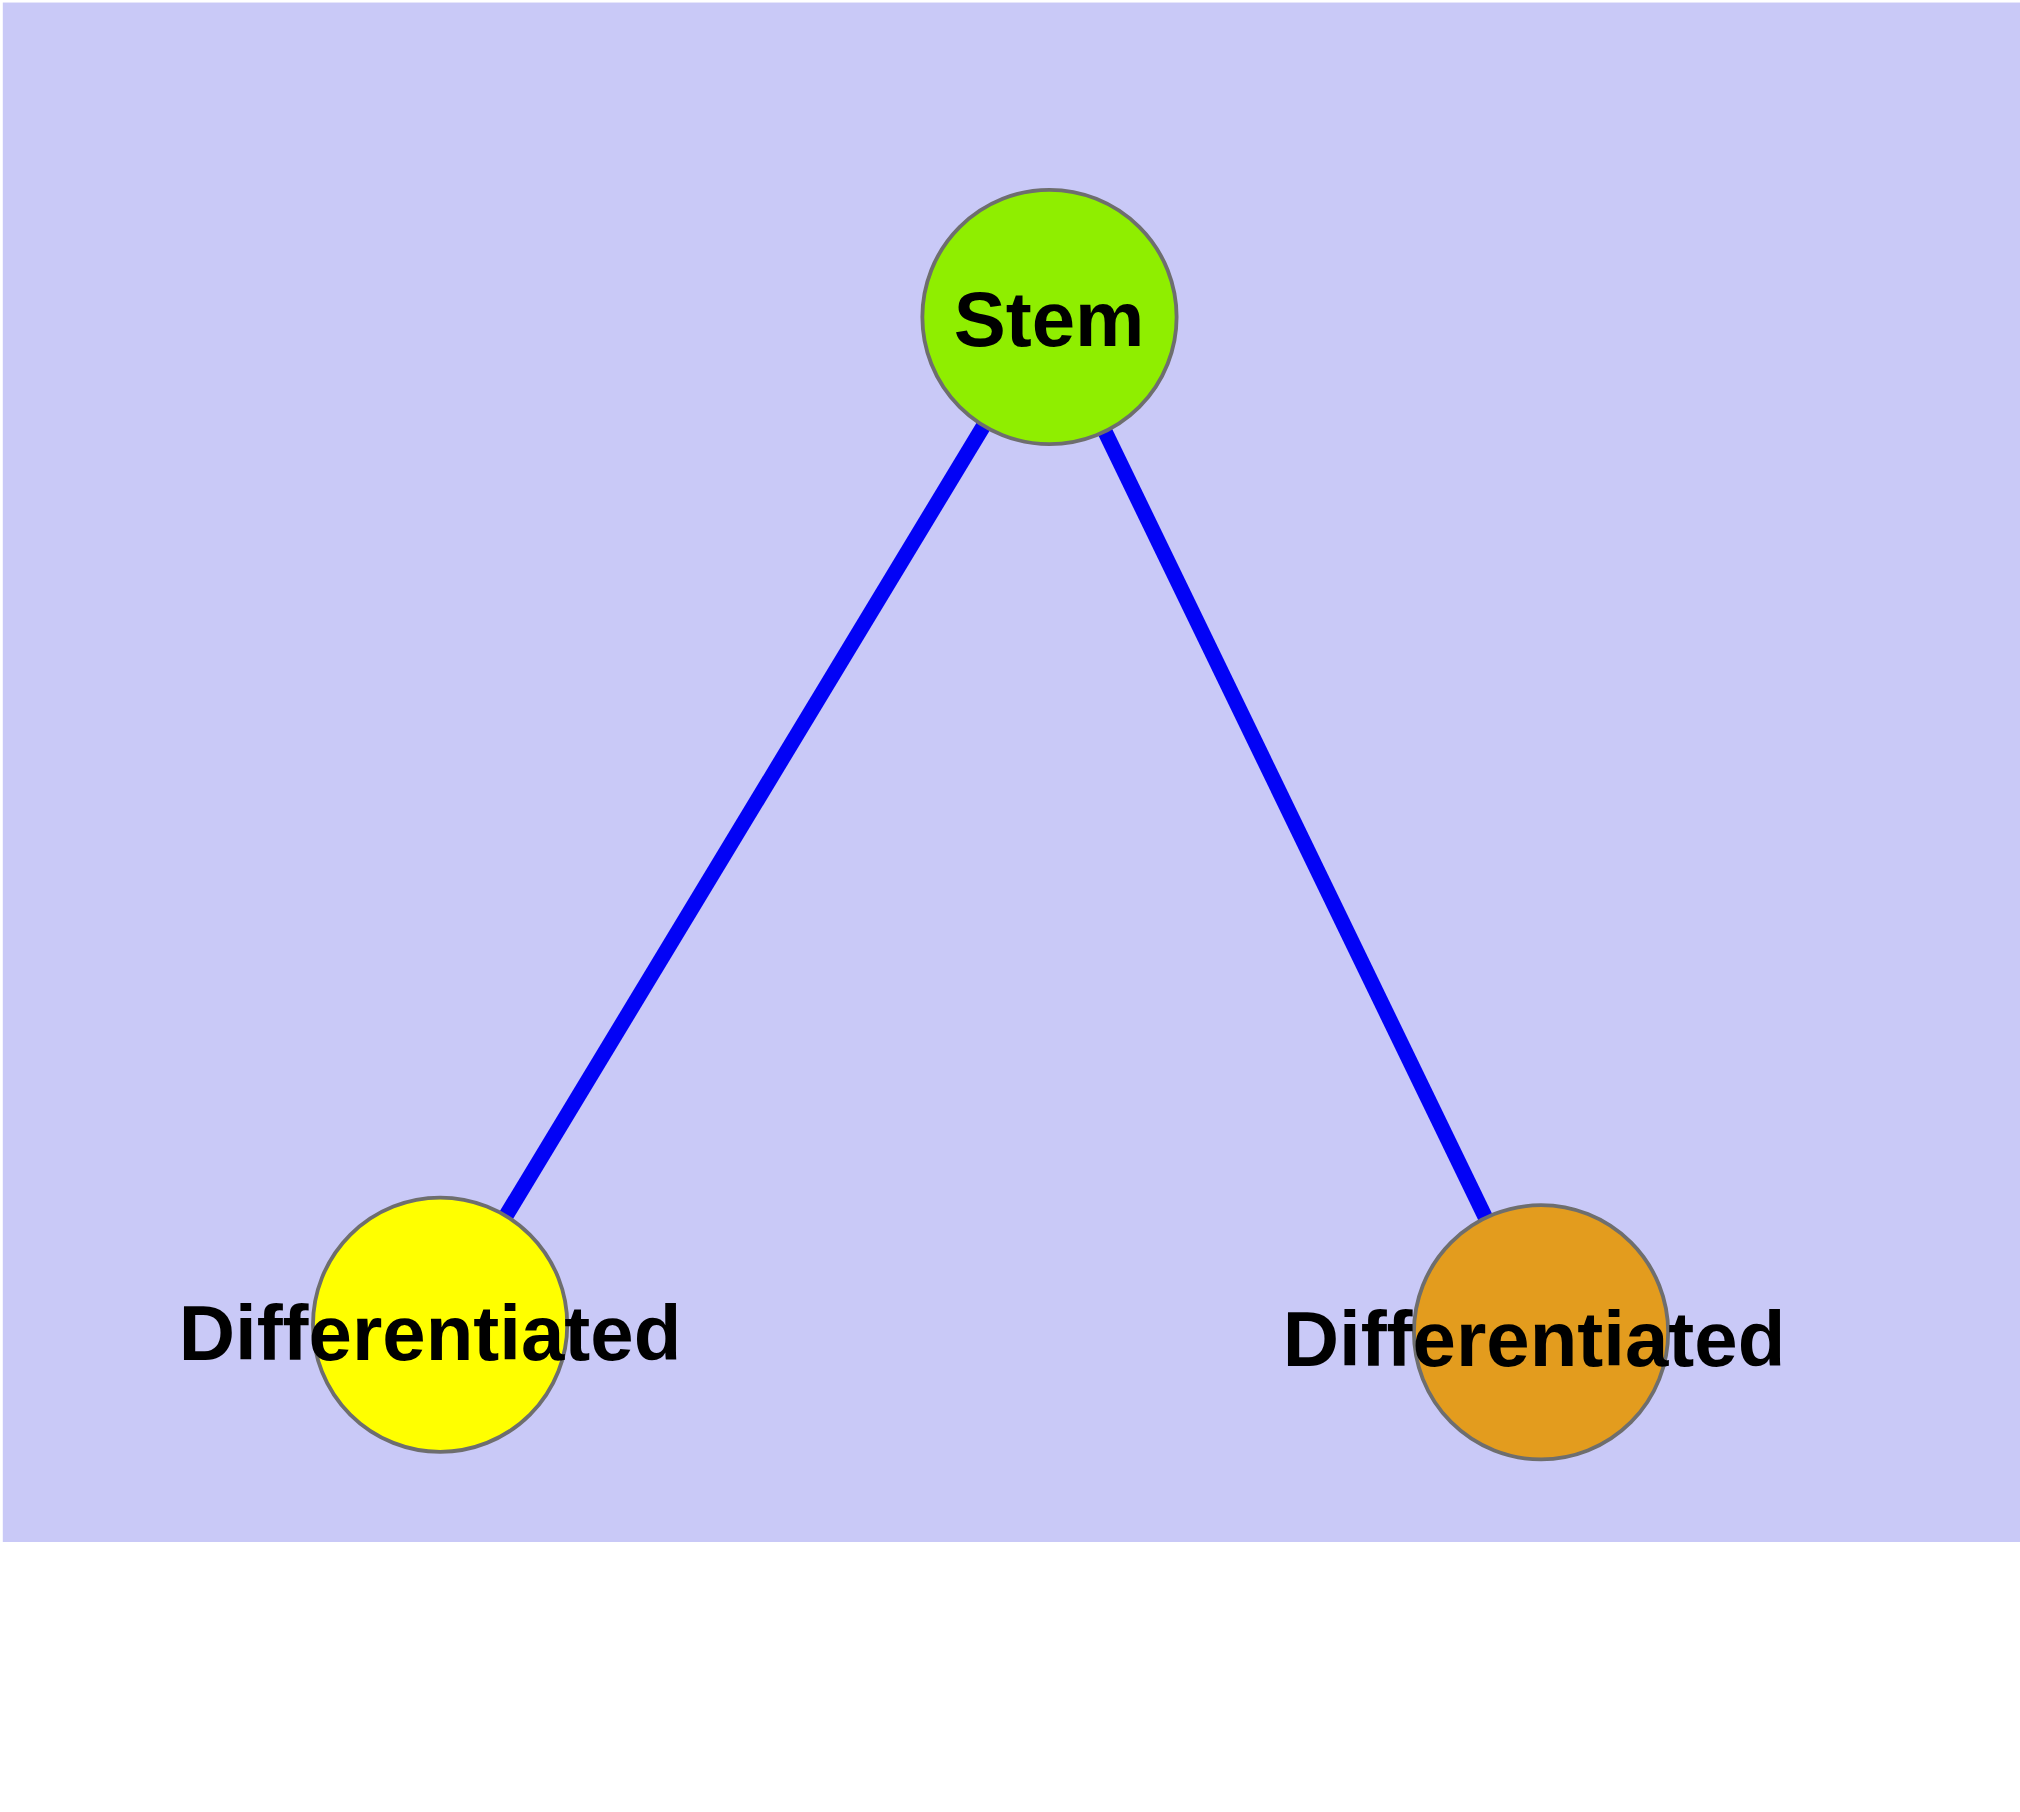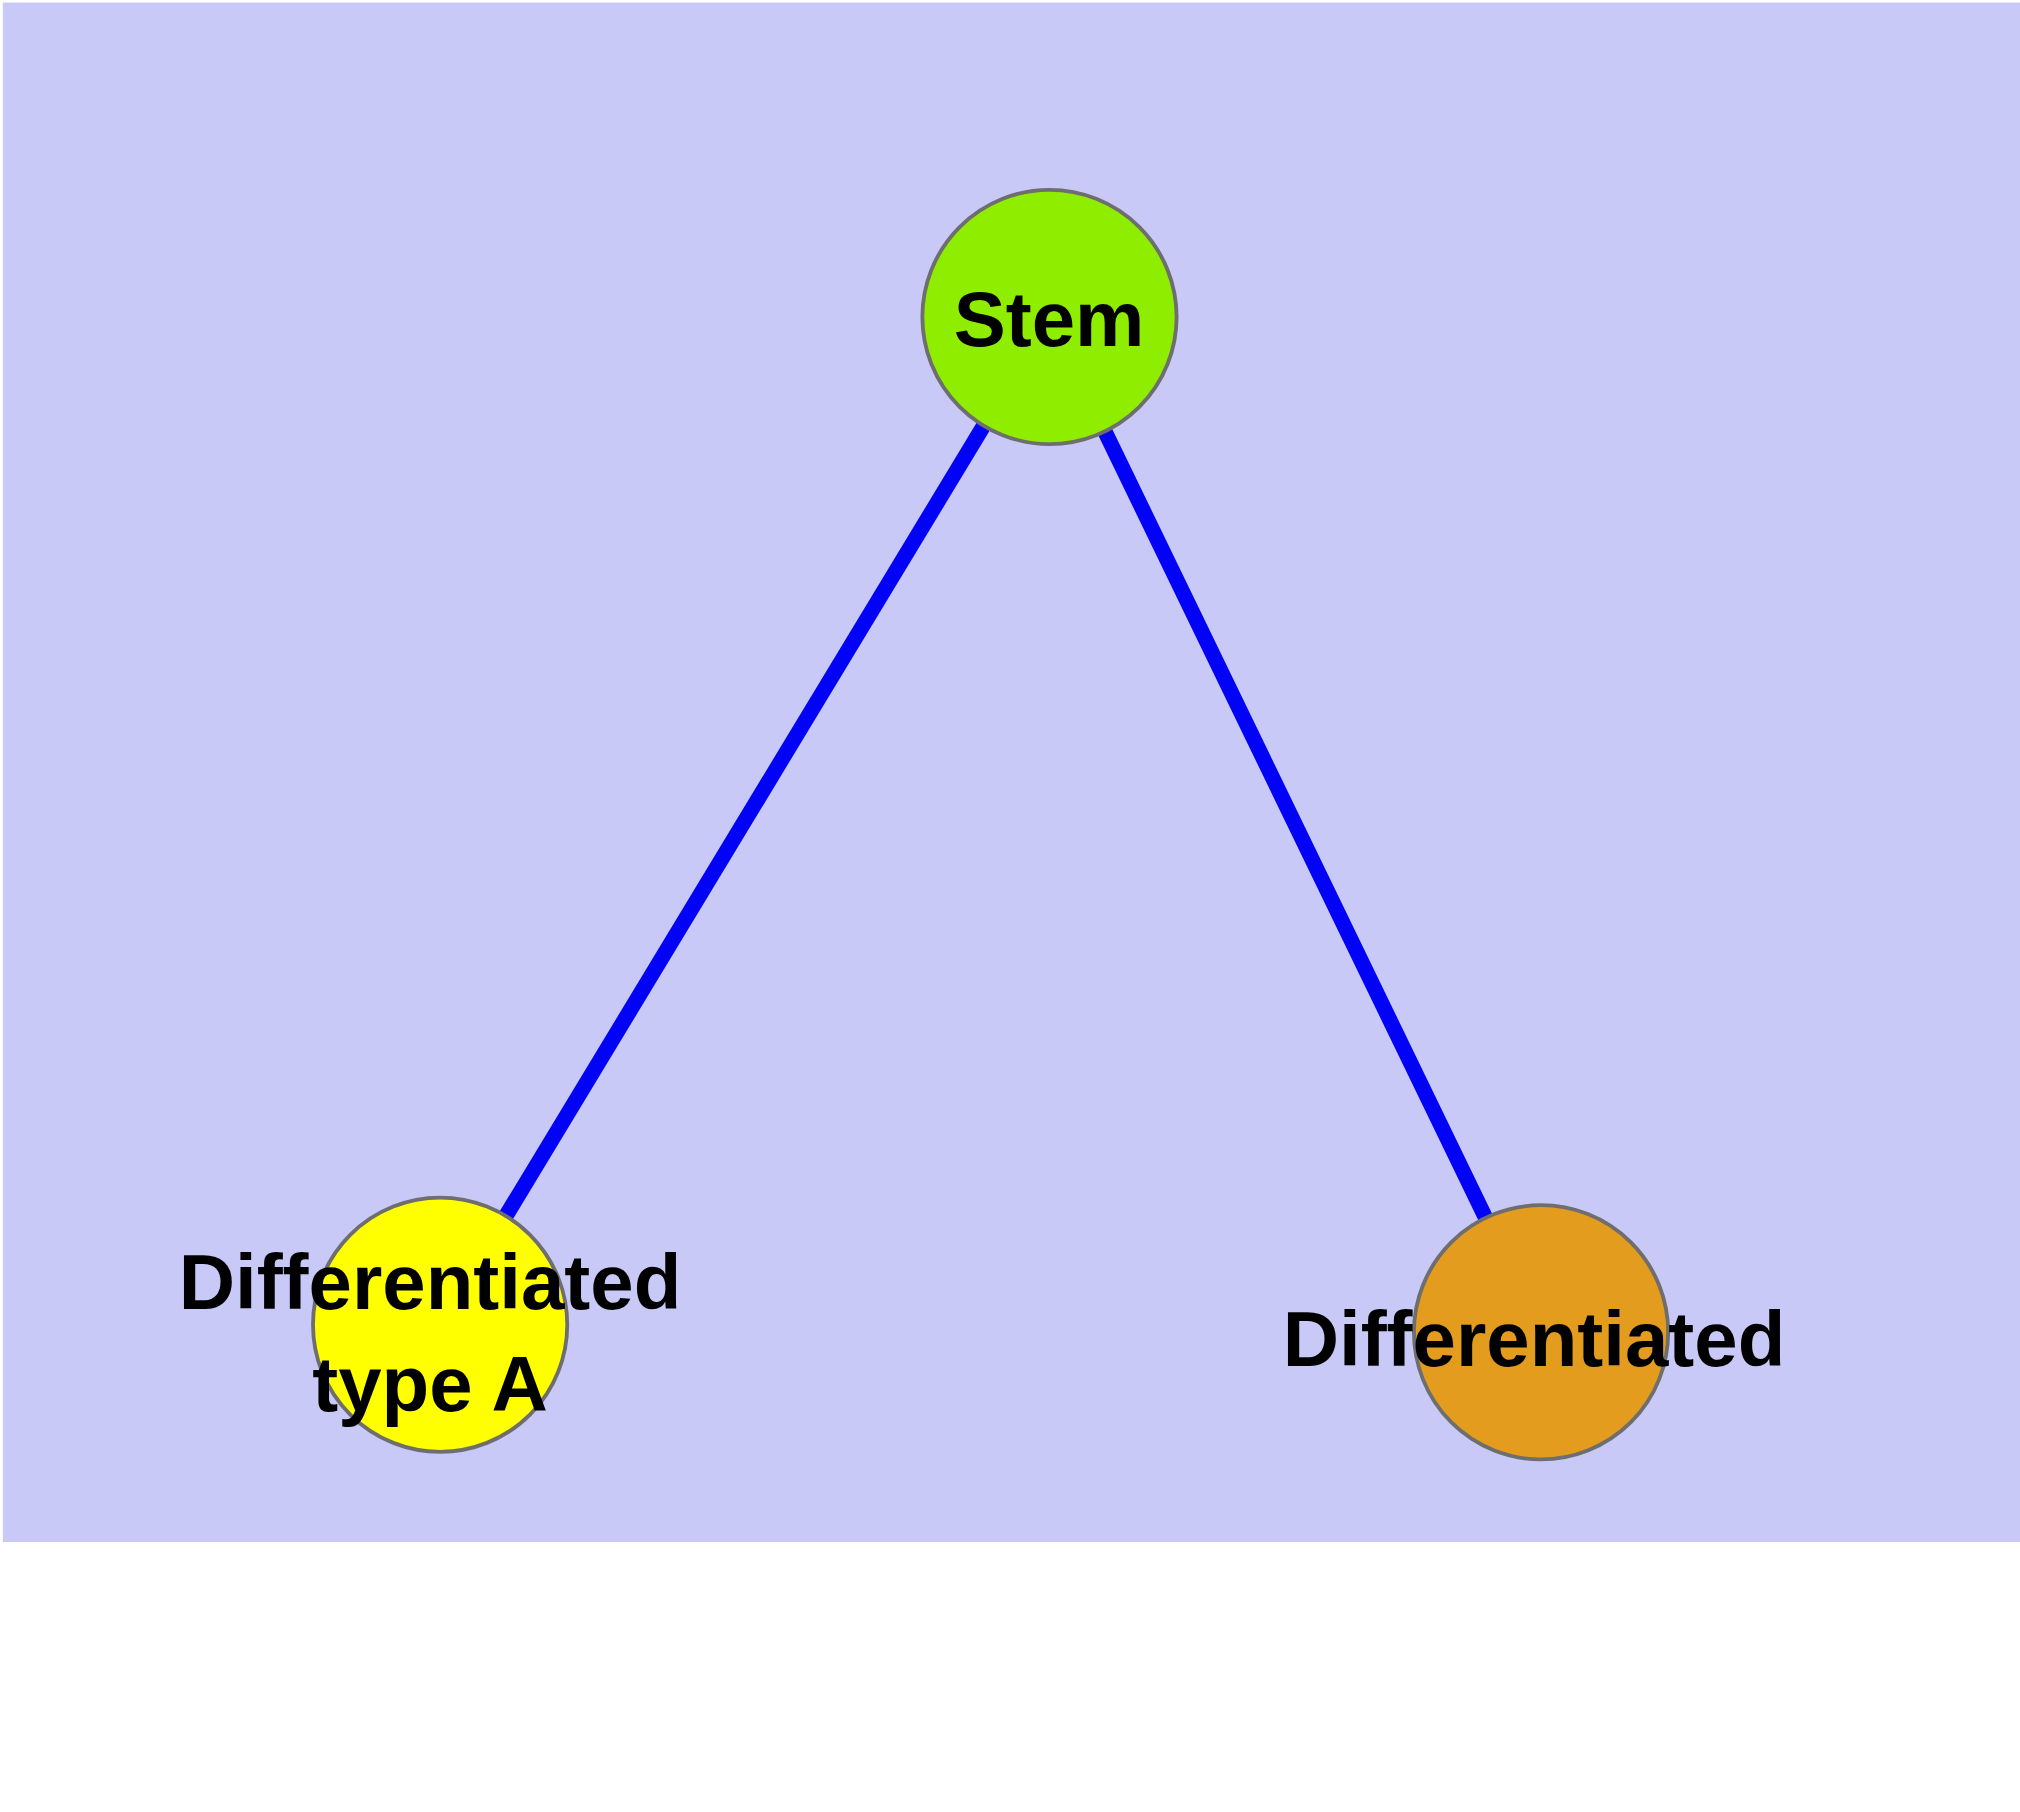--- a/index.html
+++ b/index.html
@@ -49,21 +49,20 @@
 
     <circle cx="1238" cy="374" r="150" stroke-width="4.5" fill="#8FEE00" stroke="#6E6E6E"></circle>
     <circle cx="519" cy="1563" r="150" stroke-width="4.5" fill="#FFFF00" stroke="#6E6E6E"></circle>
     <circle cx="1818" cy="1572" r="150" stroke-width="4.5" fill="#E39C1E" stroke="#6E6E6E"></circle>
   </svg>
 
   <div class="node-label" style="left: 1049px; top: 319px; color: rgb(0, 0, 0);">Stem</div>
 
   <div class="node-label" style="left: 430px; top: 1333px; color: rgb(0, 0, 0);">
     <div>Differentiated</div>
-    <div>type A</div>
   </div>
 
   <div class="node-label" style="left: 1534px; top: 1339px; color: rgb(0, 0, 0);">
     <div>Differentiated</div>
   </div>
 
 </div>
 
 
 </body></html>

